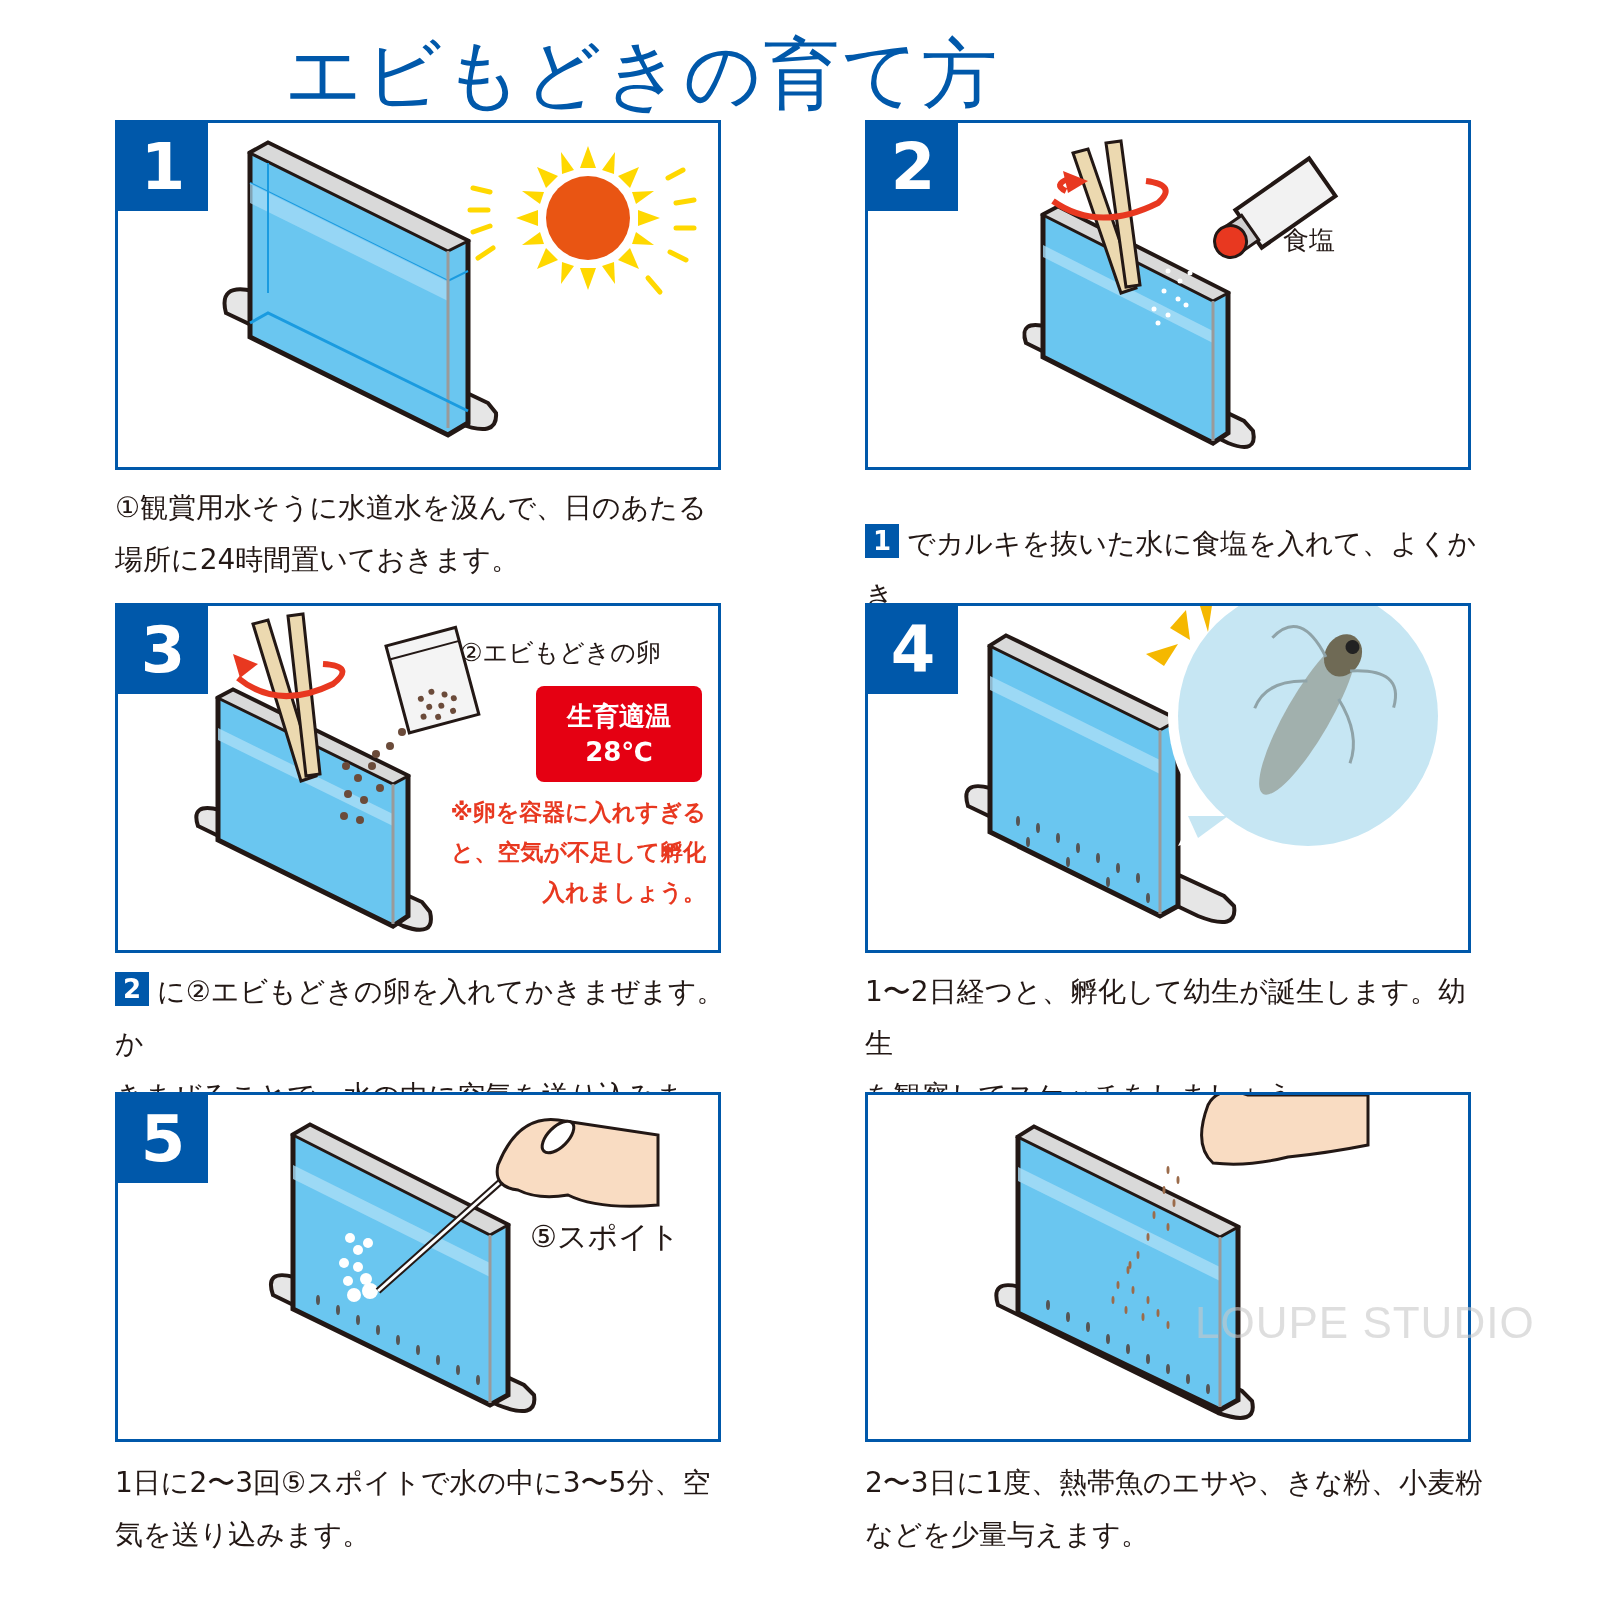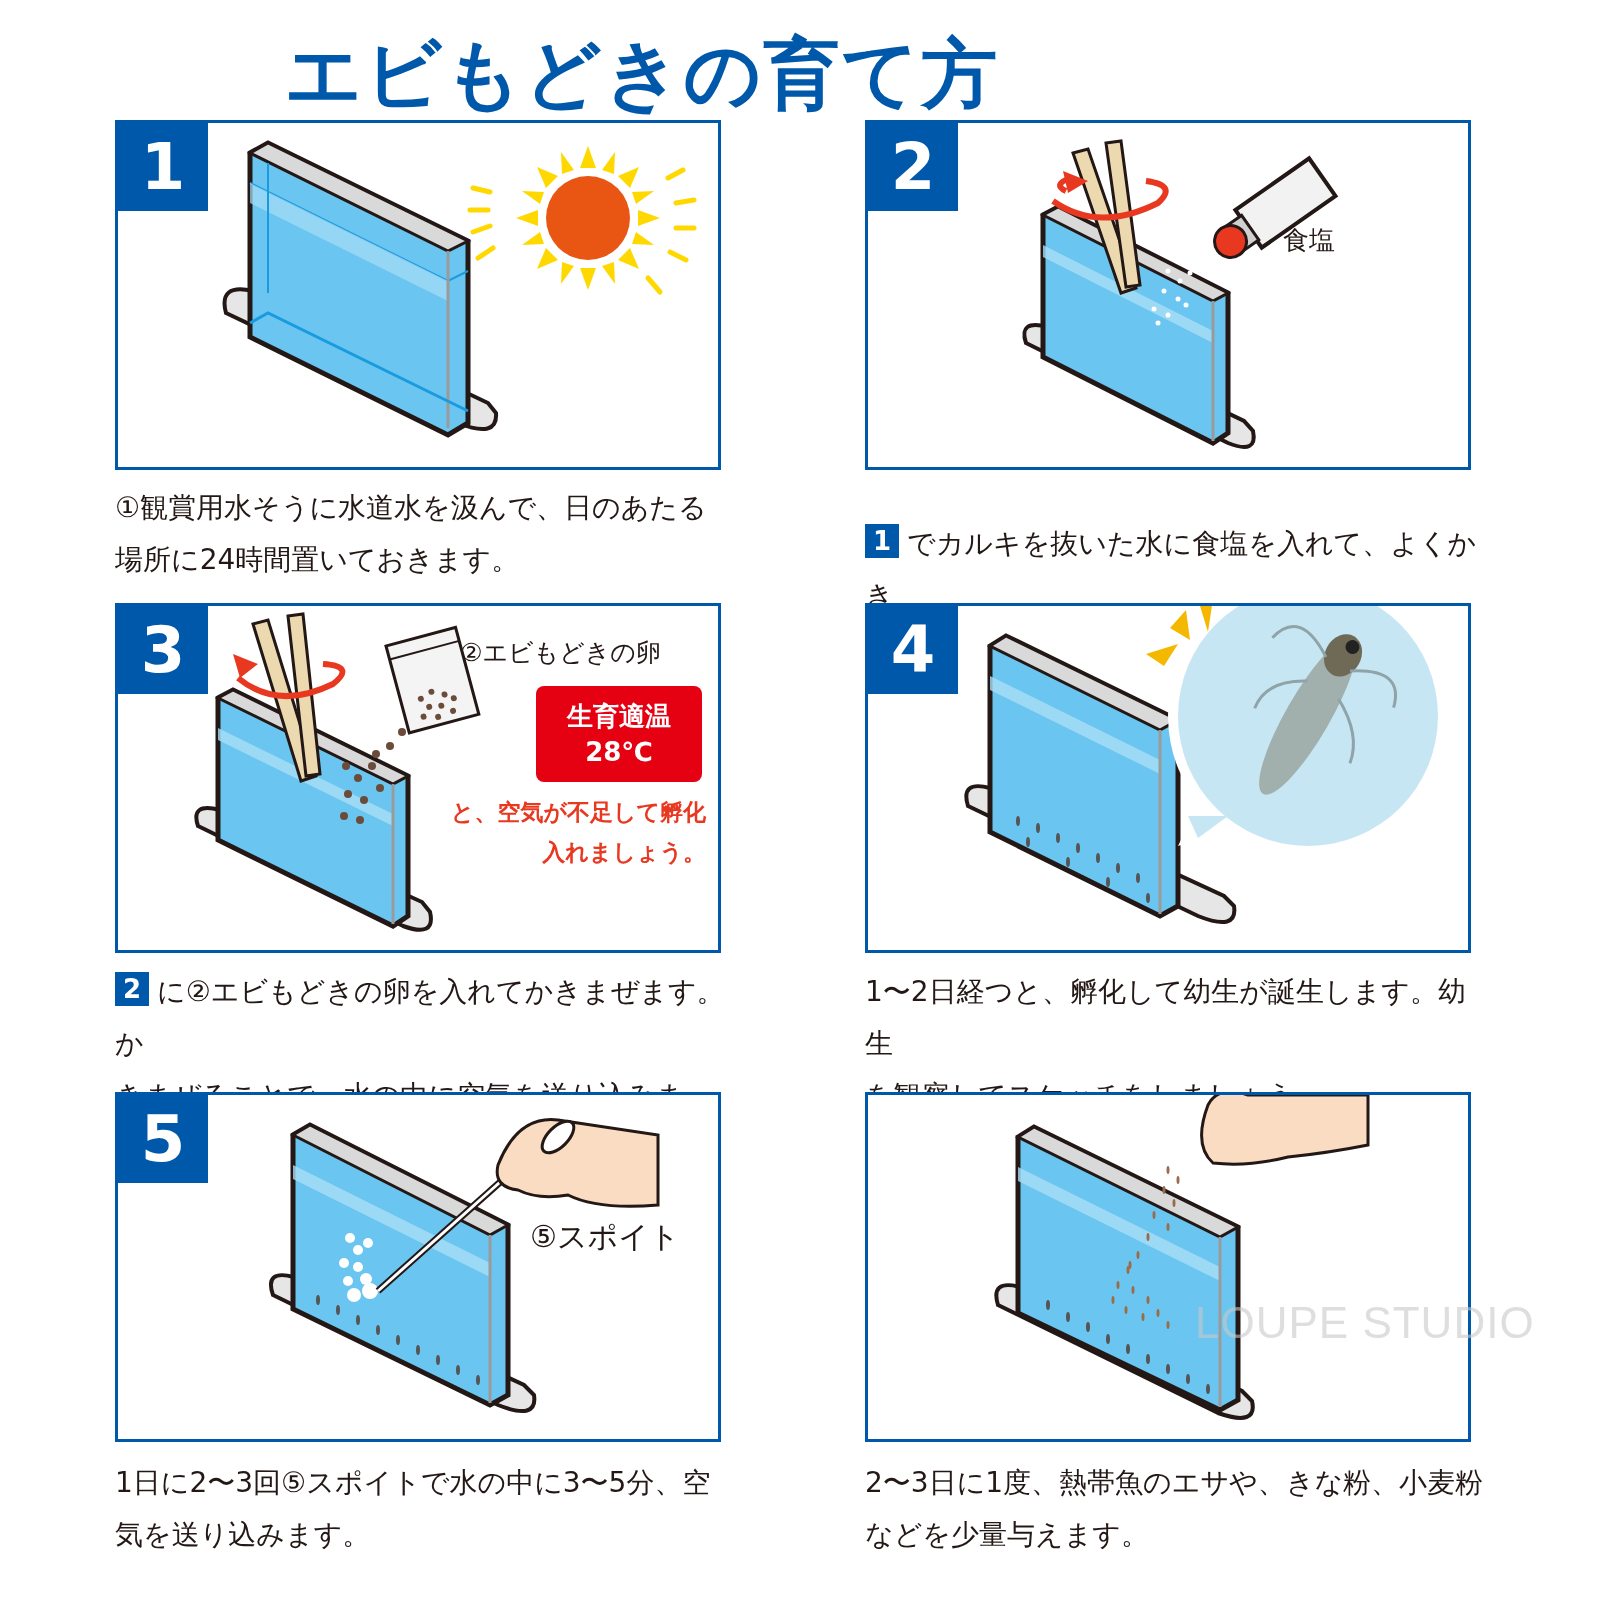--- a/index.html
+++ b/index.html
@@ -1,19 +1,19 @@
 <!DOCTYPE html>
 <html><head>
 <meta charset="utf-8">
 <style>
   html, body { margin: 0; padding: 0; background: #ffffff; }
   body { width: 1600px; height: 1600px; position: relative; overflow: hidden;
          font-family: "DejaVu Sans", "Liberation Sans", sans-serif; color: #231815; }
   .title { position: absolute; left: 0; top: 24px; width: 1284px; text-align: center;
-           font-size: 76px; font-weight: bold; color: #0058aa; letter-spacing: 2px; line-height: 100px; }
+           font-size: 76px; font-weight: normal; color: #0058aa; letter-spacing: 2px; line-height: 100px; }
   .panel { position: absolute; width: 606px; height: 350px; border: 3px solid #0058aa;
            box-sizing: border-box; background: #fff; overflow: hidden; }
   .num { position: absolute; left: 0; top: 0; width: 90px; height: 88px; background: #0058aa;
          color: #fff; font-weight: bold; font-size: 64px; line-height: 88px; text-align: center; }
   .caption { position: absolute; width: 620px; font-size: 28px; line-height: 52px; color: #231815; }
   .inline-num { display: inline-block; background: #0058aa; color: #fff; font-weight: bold;
                 width: 34px; height: 34px; line-height: 34px; text-align: center; font-size: 26px;
                 margin-right: 8px; vertical-align: 3px; }
   .label { position: absolute; font-size: 28px; color: #231815; white-space: nowrap; }
   .temp-box { position: absolute; left: 418px; top: 80px; width: 166px; height: 96px; background: #e50012;
@@ -166,20 +166,21 @@
           <circle cx="48" cy="80" r="3"></circle>
       </g>
     </g>
   </svg>
   <div class="label" style="left:342px; top:30px; font-size:25px;">②エビもどきの卵</div>
   <div class="temp-box">
     <div>生育適温</div>
     <div>28℃</div>
   </div>
   <div class="warn">
+    <span>※卵を容器に入れすぎる</span>
     <span>と、空気が不足して孵化</span>
     <span>入れましょう。</span>
   </div>
 </div>
 <div class="caption" style="left:115px; top:966px;">
   <div><span class="inline-num">2</span><span>に②エビもどきの卵を入れてかきまぜます。か</span></div>
   <div>きまぜることで、水の中に空気を送り込みます。</div>
 </div>
 
 <div class="panel" style="left:865px; top:603px;">

